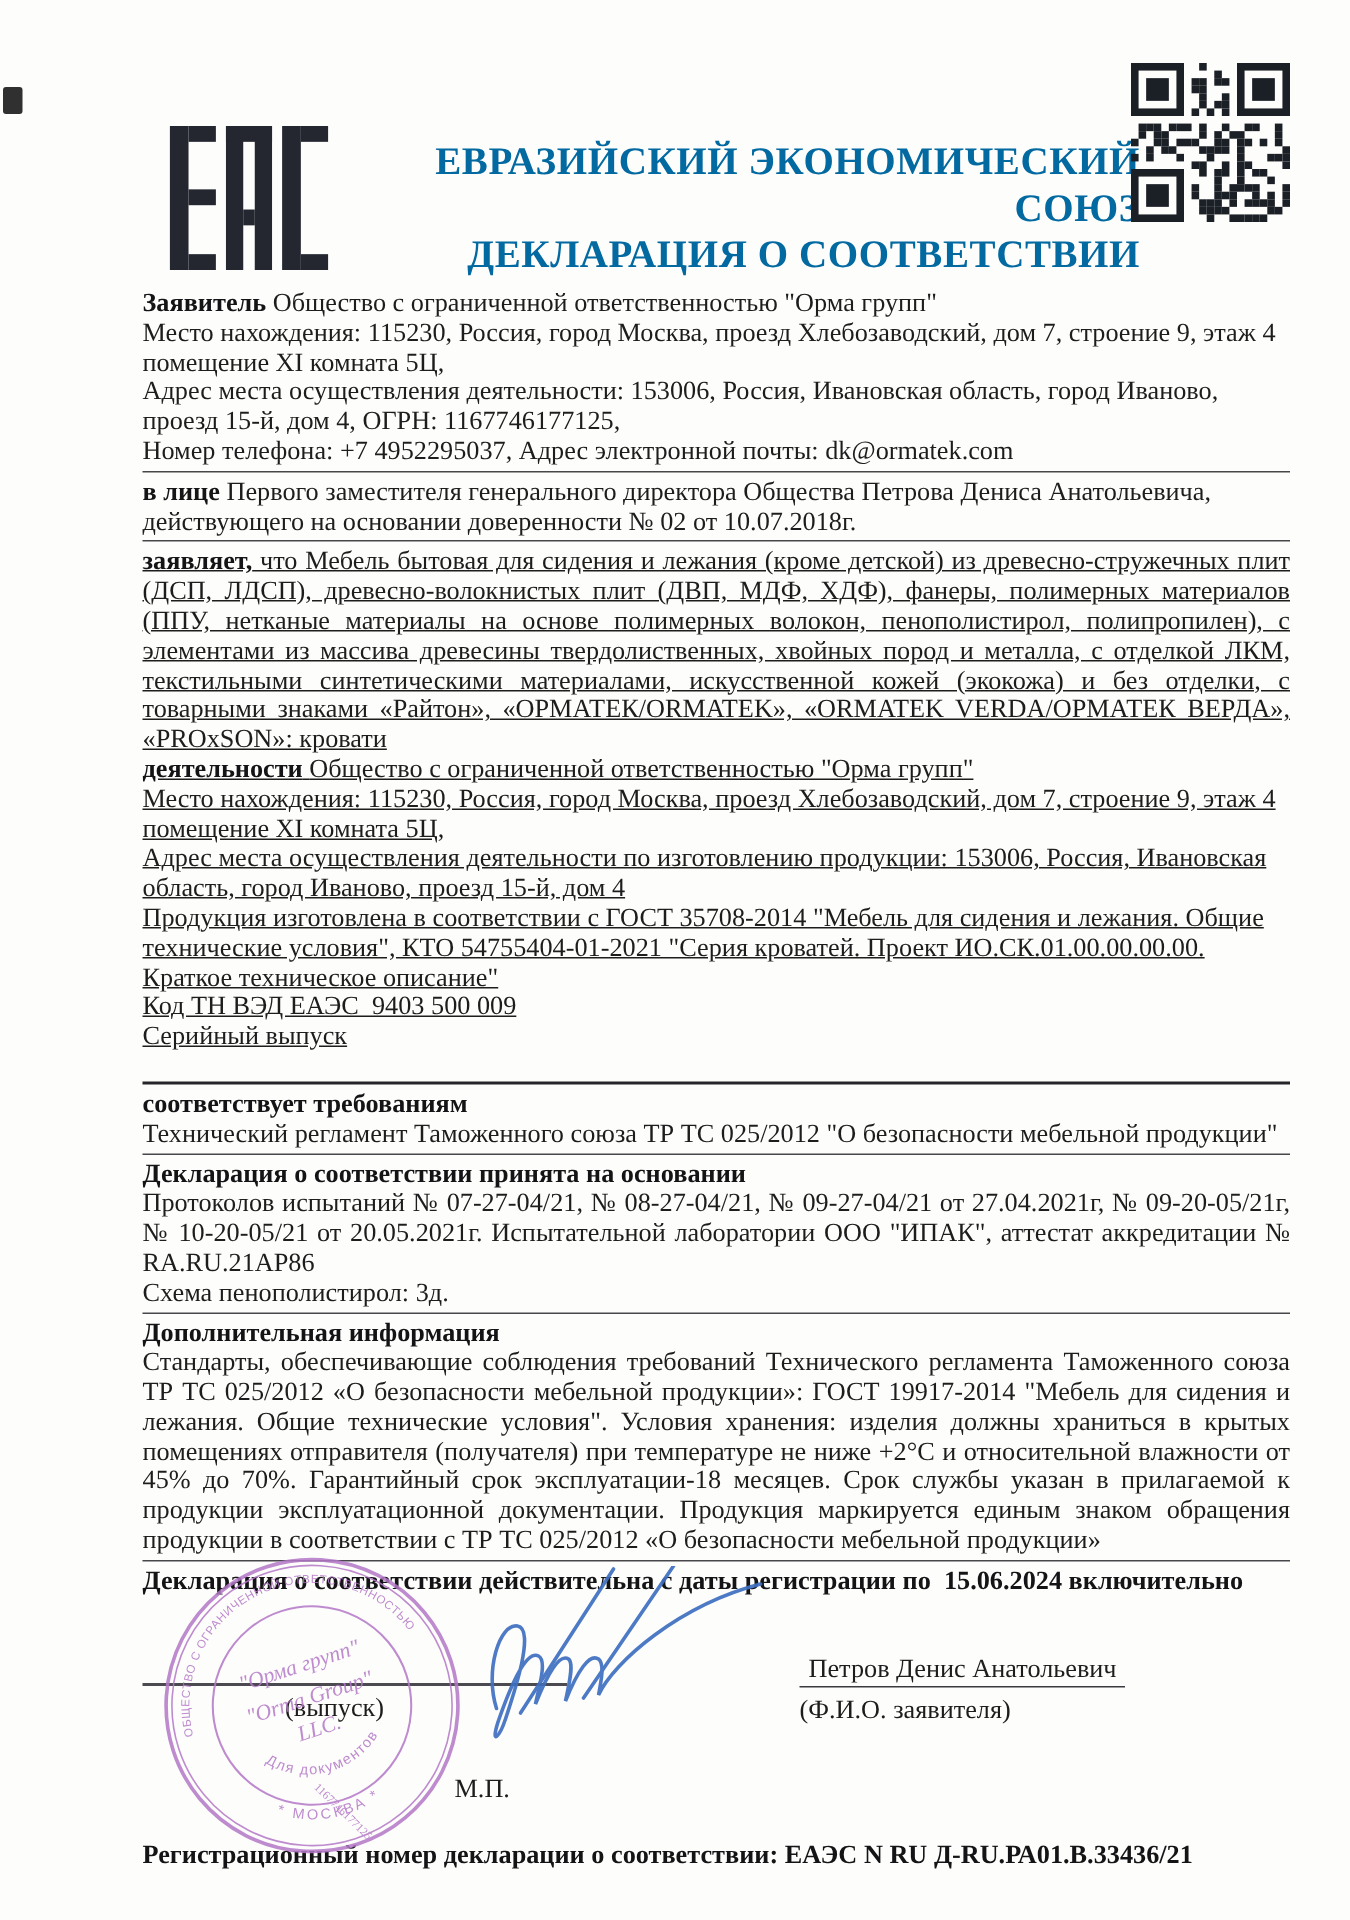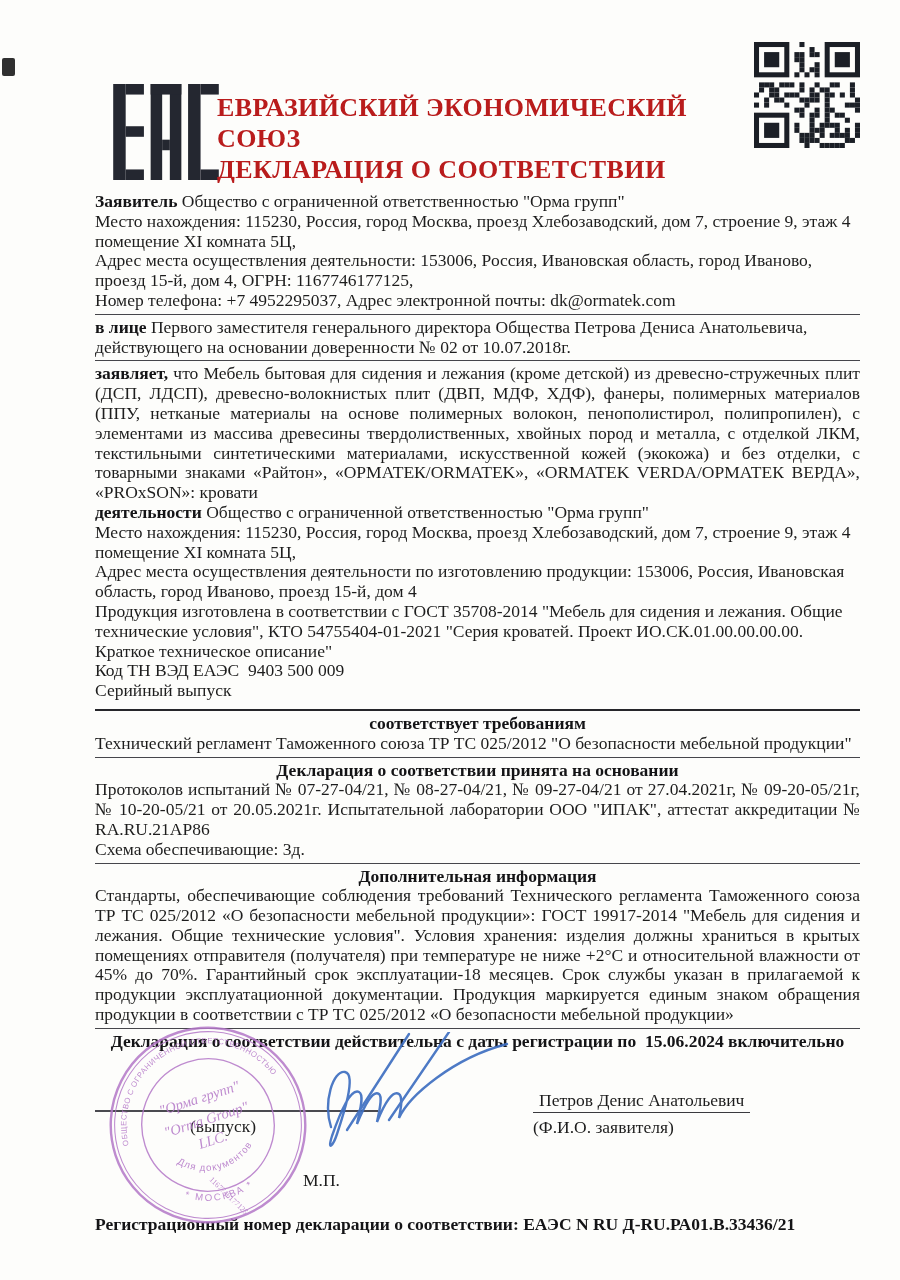--- a/index.html
+++ b/index.html
@@ -4,30 +4,30 @@
 <style>
   html,body{margin:0;padding:0;background:#e9e9e9;}
   .page{width:900px;height:1280px;background:#fdfdfb;position:relative;overflow:hidden;
         box-sizing:border-box;padding:40px 40px 0 95px;
         font-family:"Liberation Serif","DejaVu Serif",serif;color:#1d1d1d;}
   .blot{position:absolute;left:2px;top:58px;width:13px;height:18px;background:#1a1a1a;border-radius:2px;opacity:.9;}
   
   .hdr{position:relative;height:152px;}
   .eac{position:absolute;left:18px;top:44px;}
   .qr{position:absolute;right:0px;top:2px;}
-  .ttl{position:absolute;left:122px;right:100px;top:52px;text-align:left;
-       font-weight:bold;font-size:26px;line-height:31px;letter-spacing:.4px;color:#b91c1c;}
+  .ttl{position:absolute;left:122px;right:100px;top:52px;text-align:right;
+       font-weight:bold;font-size:26px;line-height:31px;letter-spacing:.4px;color:#0369a1;}
   
   .sec{font-size:17.5px;line-height:19.8px;}
   .ln,.pw{white-space:pre-wrap;}
-  .b{font-weight:bold;color:#141416;text-align:center;}
+  .b{font-weight:bold;color:#141416;}
   .just{text-align:justify;}
   .rt{border-top:1.6px solid #46464b;padding-top:3px;margin-top:3px;}
   .rb{border-bottom:1.6px solid #46464b;padding-bottom:3px;margin-bottom:3px;}
-  .thickb{border-bottom:2.8px solid #26262a;padding-bottom:8px;margin-bottom:3px;}
+  .thickb{border-bottom:2.8px solid #26262a;padding-bottom:20px;margin-bottom:3px;text-decoration:underline;}
   
   .sig-area{position:relative;height:138px;margin-top:12px;font-size:17.5px;}
   .sig-line{position:absolute;left:0;top:46px;width:283px;border-bottom:2px solid #4a4a50;}
   .sig-cap{position:absolute;left:95px;top:52px;}
   .fio{position:absolute;left:438px;top:26px;width:310px;text-align:left;}
   .fio .nm{display:inline-block;border-bottom:1.5px solid #3a3a3e;padding:0 6px 1px;}
   .fio .cap{margin-top:4px;}
   .mp{position:absolute;left:208px;top:106px;}
   .stamp{position:absolute;left:6px;top:-46px;width:214px;height:214px;opacity:.85;z-index:3;pointer-events:none;}
   .sign-ink{position:absolute;left:116px;top:-32px;width:340px;height:130px;z-index:4;pointer-events:none;}
@@ -218,21 +218,21 @@
   </div>
 
   <div class="sec">
     <div class="b">соответствует требованиям</div>
     <div>Технический регламент Таможенного союза ТР ТС 025/2012 "О безопасности мебельной продукции"</div>
   </div>
 
   <div class="sec rt">
     <div class="b">Декларация о соответствии принята на основании</div>
     <div class="just">Протоколов испытаний № 07-27-04/21, № 08-27-04/21, № 09-27-04/21 от 27.04.2021г, № 09-20-05/21г, № 10-20-05/21 от 20.05.2021г. Испытательной лаборатории ООО "ИПАК", аттестат аккредитации № RA.RU.21АР86</div>
-    <div>Схема обеспечивающие: 3д.</div>
+    <div>Схема пенополистирол: 3д.</div>
   </div>
 
   <div class="sec rt">
     <div class="b">Дополнительная информация</div>
     <div class="just">Стандарты, обеспечивающие соблюдения требований Технического регламента Таможенного союза  ТР ТС 025/2012 «О безопасности мебельной продукции»: ГОСТ 19917-2014 "Мебель для сидения и лежания. Общие технические условия". Условия хранения: изделия должны храниться в крытых помещениях отправителя (получателя) при температуре не ниже +2°С и относительной влажности от 45% до 70%. Гарантийный срок эксплуатации-18 месяцев. Срок службы указан в прилагаемой к продукции эксплуатационной документации. Продукция маркируется единым знаком обращения продукции в соответствии с ТР ТС 025/2012 «О безопасности мебельной продукции»</div>
   </div>
 
   <div class="sec rt">
     <div class="b pw">Декларация о соответствии действительна с даты регистрации по  15.06.2024 включительно</div>
   </div>

